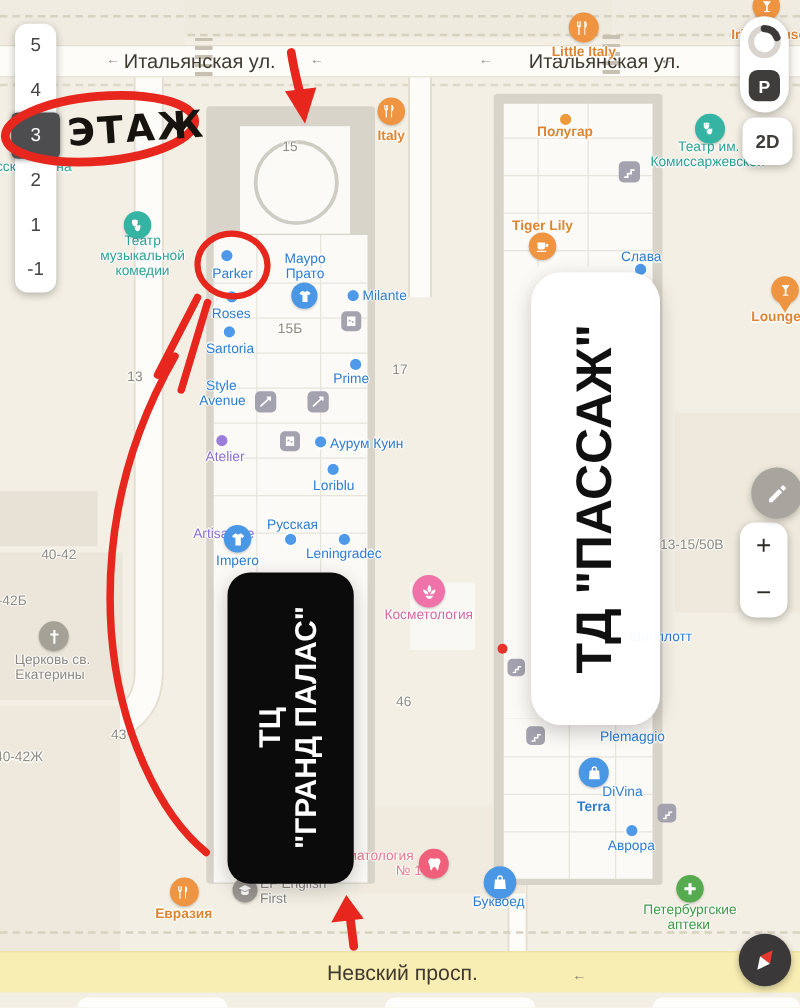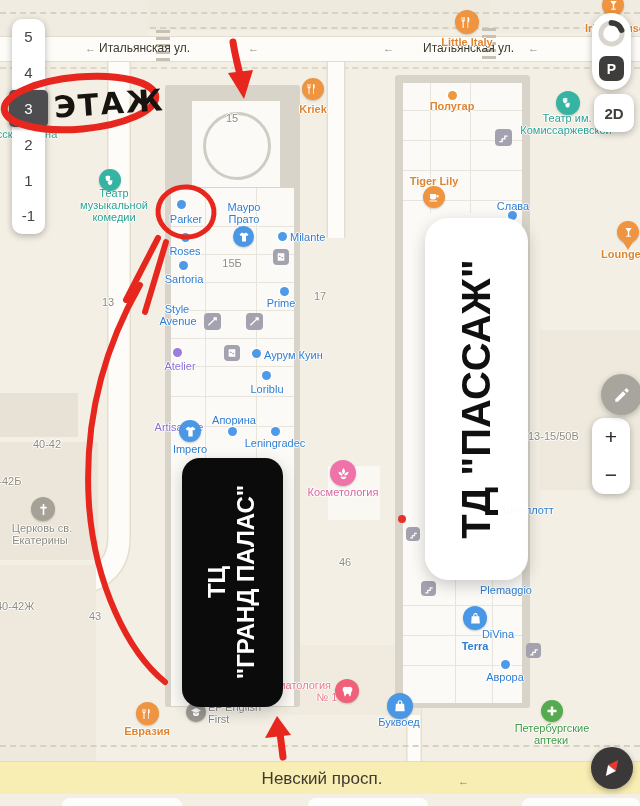--- a/index.html
+++ b/index.html
@@ -19,21 +19,21 @@
   .room{position:absolute;background:#fbfaf7;z-index:3;}
   .rline{position:absolute;background:#e7e4db;z-index:4;}
   .ring{position:absolute;border:3px solid #cfccc3;background:#fbfaf7;border-radius:50%;z-index:4;}
   
   .lbl{position:absolute;font-size:11px;line-height:12px;white-space:nowrap;z-index:6;font-weight:400;
        text-shadow:1px 0 0 rgba(255,255,255,.95),-1px 0 0 rgba(255,255,255,.95),0 1px 0 rgba(255,255,255,.95),0 -1px 0 rgba(255,255,255,.95);}
   .c{transform:translateX(-50%);}
   .blue{color:#2d7dd2;} .orange{color:#de8531;} .teal{color:#2ba394;} .purple{color:#8b6fd6;}
   .pink{color:#d9679e;} .salmon{color:#e87a8c;} .green{color:#3f9a44;}
   .bn{color:#8f8b80;} .graylbl{color:#8c887f;}
-  .street{position:absolute;font-size:12px;color:#3f3a31;white-space:nowrap;z-index:6;}
+  .street{position:absolute;font-size:16px;color:#3f3a31;white-space:nowrap;z-index:6;}
   .oneway{position:absolute;font-size:11px;color:#8d8a80;z-index:6;}
   
   .dot{position:absolute;width:9px;height:9px;border-radius:50%;background:#4e9ae8;box-shadow:0 0 0 1.5px #fff;z-index:6;}
   .poi{position:absolute;border-radius:50%;display:flex;align-items:center;justify-content:center;z-index:7;box-shadow:0 1px 2px rgba(0,0,0,.2);}
   .sq{position:absolute;background:#a3a2ae;border-radius:4px;display:flex;align-items:center;justify-content:center;z-index:5;}
   .pintail{position:absolute;width:0;height:0;border-left:5px solid transparent;border-right:5px solid transparent;border-top:8px solid #ef9440;z-index:7;}
   
   .bigbox{position:absolute;z-index:10;border-radius:18px;box-shadow:0 5px 16px rgba(0,0,0,.2);}
   .vert{position:absolute;display:flex;flex-direction:column;align-items:center;justify-content:center;
         transform:translate(-50%,-50%) rotate(-90deg);white-space:nowrap;z-index:11;}
@@ -121,22 +121,22 @@
   <span class="oneway" style="left:383px;top:42px;">←</span>
   <div class="street" style="left:423px;top:41px;">Итальянская ул.</div>
   <span class="oneway" style="left:528px;top:42px;">←</span>
   <div class="street c" style="left:322px;top:769px;font-size:17px;">Невский просп.</div>
   <span class="oneway" style="left:458px;top:775px;color:#7b7870;">←</span>
 
   <div class="lbl bn c" style="left:232px;top:112px;">15</div>
   <div class="lbl bn c" style="left:232px;top:257px;">15Б</div>
   <div class="lbl bn c" style="left:320px;top:290px;">17</div>
   <div class="lbl bn c" style="left:108px;top:296px;">13</div>
-  <div class="lbl bn c" style="left:345px;top:556px;">46</div>
-  <div class="lbl bn c" style="left:95px;top:582px;margin-top:28px;">43</div>
+  <div class="lbl bn c" style="left:323px;top:556px;">46</div>
+  <div class="lbl bn c" style="left:95px;top:582px;">43</div>
   <div class="lbl bn c" style="left:47px;top:438px;">40-42</div>
   <div class="lbl bn" style="left:-14px;top:475px;">40-42Б</div>
   <div class="lbl bn" style="left:-4px;top:600px;">40-42Ж</div>
   <div class="lbl bn" style="left:528px;top:430px;">13-15/50В</div>
 
   <div class="poi" style="left:455px;top:10px;width:24px;height:24px;background:#ef9440;">
     <svg width="13" height="13" viewBox="0 0 24 24">
         <path fill="#fff" d="M7 2v6c0 1.4-.9 2.4-2 2.8V22H3V10.8C1.9 10.4 1 9.4 1 8V2h1.6v6h1V2h1.2v6h1V2H7zm5 0h1.6c2 1.6 2.6 5.6 1.4 8.2-.4.9-1 1.4-1.6 1.6V22H12V2z"></path>
       </svg>
   </div>
@@ -148,21 +148,21 @@
       </svg>
   </div>
   <div class="pintail" style="left:608px;top:15px;"></div>
   <div class="lbl orange" style="left:585px;top:22px;font-weight:bold;">Irish House</div>
 
   <div class="poi" style="left:302px;top:78px;width:22px;height:22px;background:#ef9440;">
     <svg width="12" height="12" viewBox="0 0 24 24">
         <path fill="#fff" d="M7 2v6c0 1.4-.9 2.4-2 2.8V22H3V10.8C1.9 10.4 1 9.4 1 8V2h1.6v6h1V2h1.2v6h1V2H7zm5 0h1.6c2 1.6 2.6 5.6 1.4 8.2-.4.9-1 1.4-1.6 1.6V22H12V2z"></path>
       </svg>
   </div>
-  <div class="lbl orange c" style="left:313px;top:103px;font-weight:bold;">Kriek</div>
+  <div class="lbl orange c" style="left:313px;top:103px;font-weight:bold;">Italy</div>
 
   <div class="dot" style="left:448px;top:91px;background:#ed9a3a;"></div>
   <div class="lbl orange c" style="left:452px;top:100px;font-weight:bold;">Полугар</div>
 
   <div class="poi" style="left:556px;top:91px;width:24px;height:24px;background:#35b3a3;">
     <svg width="14" height="14" viewBox="0 0 24 24">
         <path fill="#fff" d="M3 4c2.8-1.2 5.6-1.2 8.4 0 .2 4.5-.3 9-4.2 9C3.4 13 2.8 8.5 3 4zm3.6 10.6c1.6-.5 2.8-1.7 3.4-3.5 1.7.7 3.7.7 5.4.1.2 4.5-.4 9-4.2 9-2.4 0-3.7-2.4-4.6-5.6zM5 6.5c.6-.3 1.2-.3 1.8 0M8.6 6.5c.6-.3 1.2-.3 1.8 0" stroke="#35b3a3" stroke-width=".8"></path>
       </svg>
   </div>
   <div class="lbl teal c" style="left:567px;top:112px;">Театр им.</div>
@@ -242,21 +242,21 @@
         <path fill="#fff" d="M4 3h16v18H4V3zm5 5l-3 4h6l-3-4zm6 8l3-4h-6l3 4z"></path>
       </svg>
   </div>
   <div class="dot" style="left:252px;top:349px;"></div>
   <div class="lbl blue" style="left:264px;top:349px;">Аурум Куин</div>
   <div class="dot" style="left:173px;top:348px;background:#9b7ddb;"></div>
   <div class="lbl purple c" style="left:180px;top:360px;">Atelier</div>
   <div class="lbl purple c" style="left:179px;top:373px;margin-top:48px;">Artisanale</div>
   <div class="dot" style="left:262px;top:371px;"></div>
   <div class="lbl blue c" style="left:267px;top:383px;">Loriblu</div>
-  <div class="lbl blue c" style="left:234px;top:414px;">Апорина</div>
+  <div class="lbl blue c" style="left:234px;top:414px;">Русская</div>
   <div class="dot" style="left:228px;top:427px;"></div>
   <div class="poi" style="left:179px;top:420px;width:22px;height:22px;background:#4a97e6;">
     <svg width="13" height="13" viewBox="0 0 24 24">
         <path fill="#fff" d="M8 3l4 2 4-2 5 4-2.5 3L16 9v12H8V9l-2.5 1L3 7l5-4z"></path>
       </svg>
   </div>
   <div class="lbl blue c" style="left:190px;top:443px;">Impero</div>
   <div class="dot" style="left:271px;top:427px;"></div>
   <div class="lbl blue c" style="left:275px;top:437px;">Leningradec</div>
 

